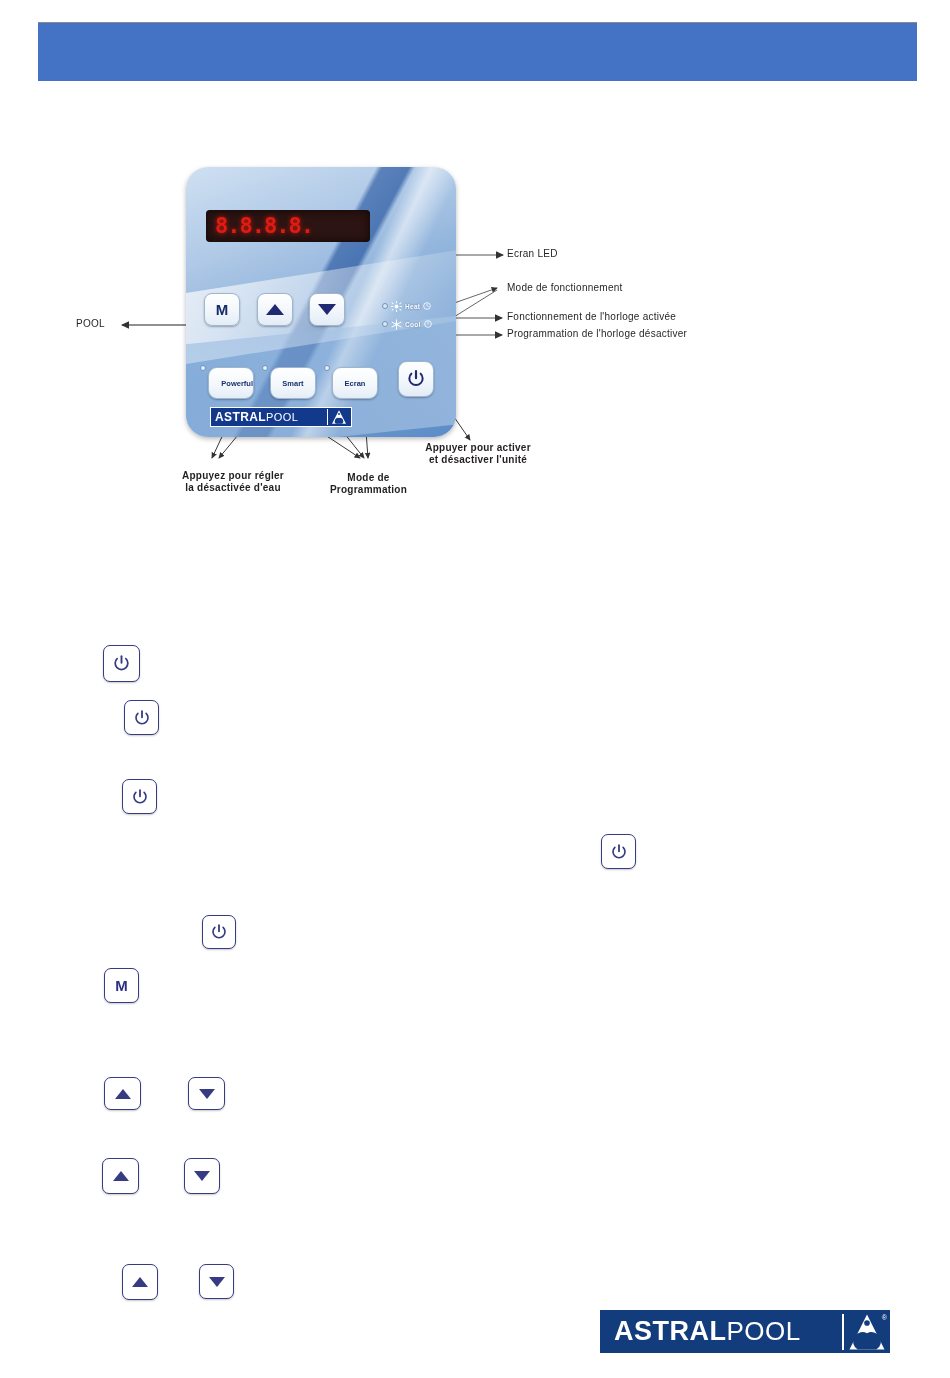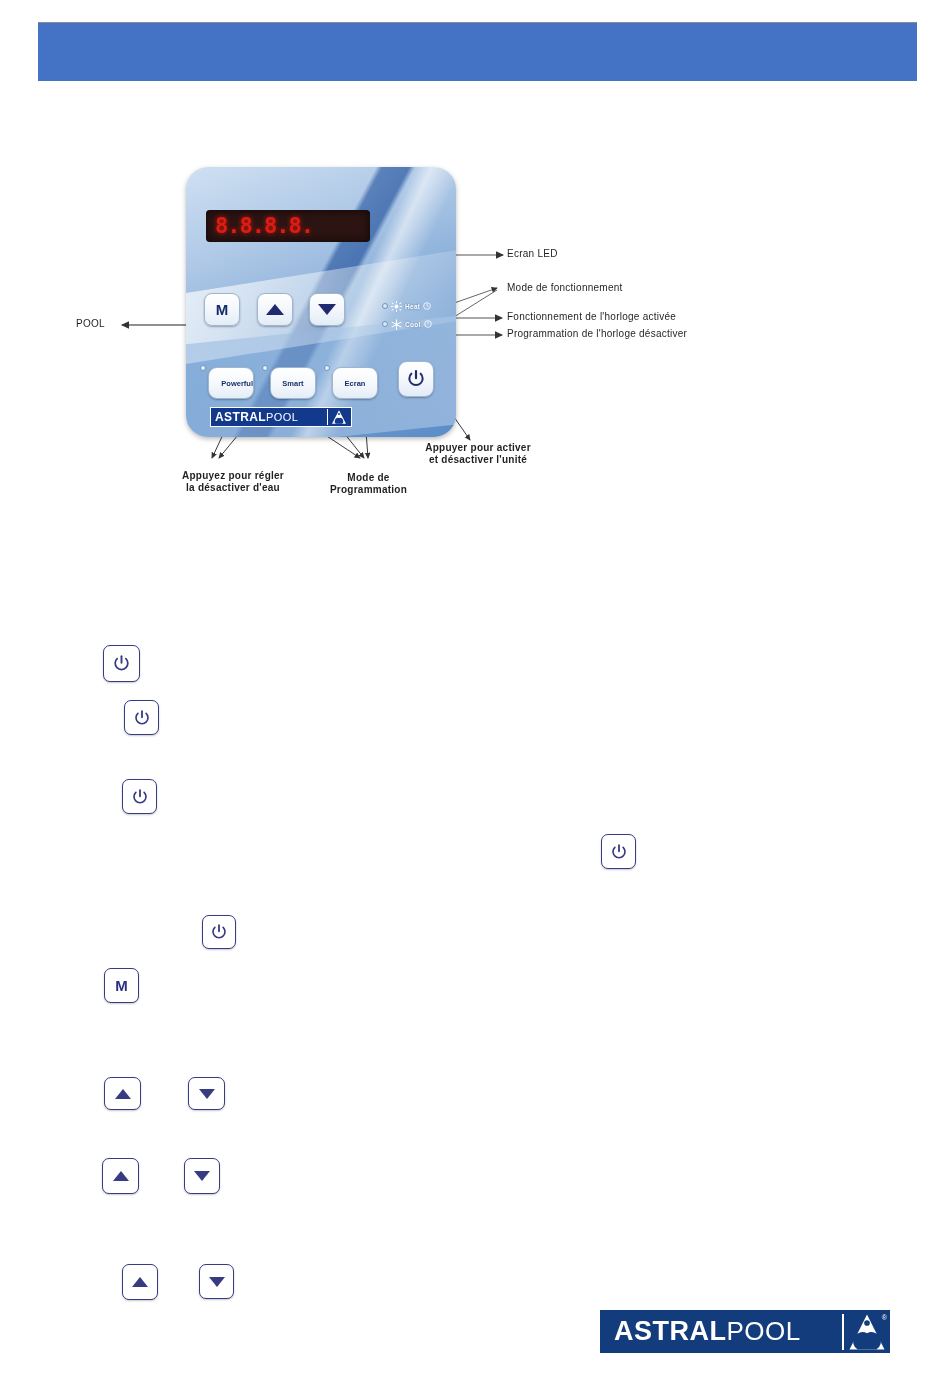--- a/index.html
+++ b/index.html
@@ -470,21 +470,21 @@
   <div class="callout" style="left:507px; top:108px;">Ecran LED</div>
 
   <div class="callout" style="left:507px; top:142px;">Mode de fonctionnement</div>
 
   <div class="callout" style="left:507px; top:171px;">Fonctionnement de l'horloge activée</div>
 
   <div class="callout" style="left:507px; top:188px;">Programmation de l'horloge désactiver</div>
 
   <div class="callout multi center" style="left:168px; top:330px; width:130px;">
     <span>Appuyez pour régler</span><br>
-    <span>la désactiver d'eau</span>
+    <span>la désactivée d'eau</span>
   </div>
 
   <div class="callout multi center" style="left:311px; top:332px; width:115px;">
     <span>Mode de</span><br>
     <span>Programmation</span>
   </div>
 
   <div class="callout multi center" style="left:408px; top:302px; width:140px;">
     <span>Appuyer pour activer</span><br>
     <span>et désactiver l'unité</span>

